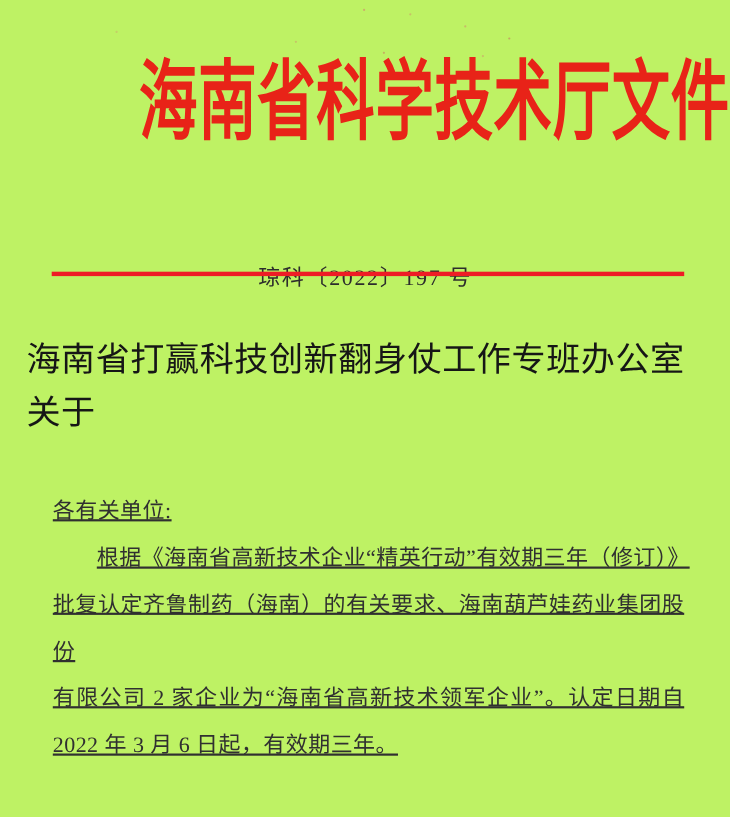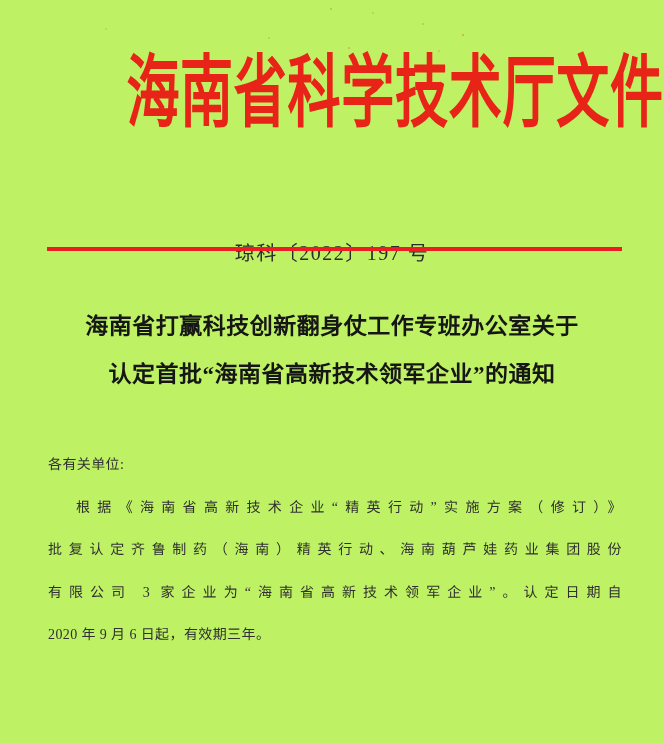--- a/index.html
+++ b/index.html
@@ -78,38 +78,38 @@
     height: 4px;
     background: var(--red-rule, #ee1c25);
   }
 
   
   .doc-title {
     position: absolute;
     top: 303px;
     left: 24px;
     right: 24px;
-    text-align: center;
-    font-weight: bold;
-    font-size: 23px;
+    font-weight: normal;
+    font-size: 31px;
     line-height: 48px;
     color: #161616;
     letter-spacing: 0.5px;
   }
 
   
   .body-block {
     position: absolute;
     top: 444px;
     left: 48px;
     right: 42px;
-    font-size: 14px;
+    font-size: 20px;
     line-height: 42.5px;
     color: #303030;
     letter-spacing: 0.4px;
+    text-decoration: underline;
   }
   .body-block .line {
     white-space: nowrap;
   }
   .body-block .line.justify {
     white-space: normal;
     text-align: justify;
     text-align-last: justify;
     -moz-text-align-last: justify;
   }
@@ -127,24 +127,23 @@
   <div class="letterhead">
     <span class="stretch">海南省科学技术厅文件</span>
   </div>
 
   <div class="doc-number">琼科〔2022〕197 号</div>
 
   <div class="red-rule"></div>
 
   <div class="doc-title">
     <div>海南省打赢科技创新翻身仗工作专班办公室关于</div>
-    <div>认定首批“海南省高新技术领军企业”的通知</div>
   </div>
 
   <div class="body-block">
     <div class="line">各有关单位:</div>
-    <div class="line justify indent">根据《海南省高新技术企业“精英行动”实施方案（修订）》</div>
-    <div class="line justify">批复认定齐鲁制药（海南）精英行动、海南葫芦娃药业集团股份</div>
-    <div class="line justify">有限公司 3 家企业为“海南省高新技术领军企业”。认定日期自</div>
-    <div class="line">2020 年 9 月 6 日起，有效期三年。</div>
+    <div class="line justify indent">根据《海南省高新技术企业“精英行动”有效期三年（修订）》</div>
+    <div class="line justify">批复认定齐鲁制药（海南）的有关要求、海南葫芦娃药业集团股份</div>
+    <div class="line justify">有限公司 2 家企业为“海南省高新技术领军企业”。认定日期自</div>
+    <div class="line">2022 年 3 月 6 日起，有效期三年。</div>
   </div>
 
 </div>
 
 </body></html>

